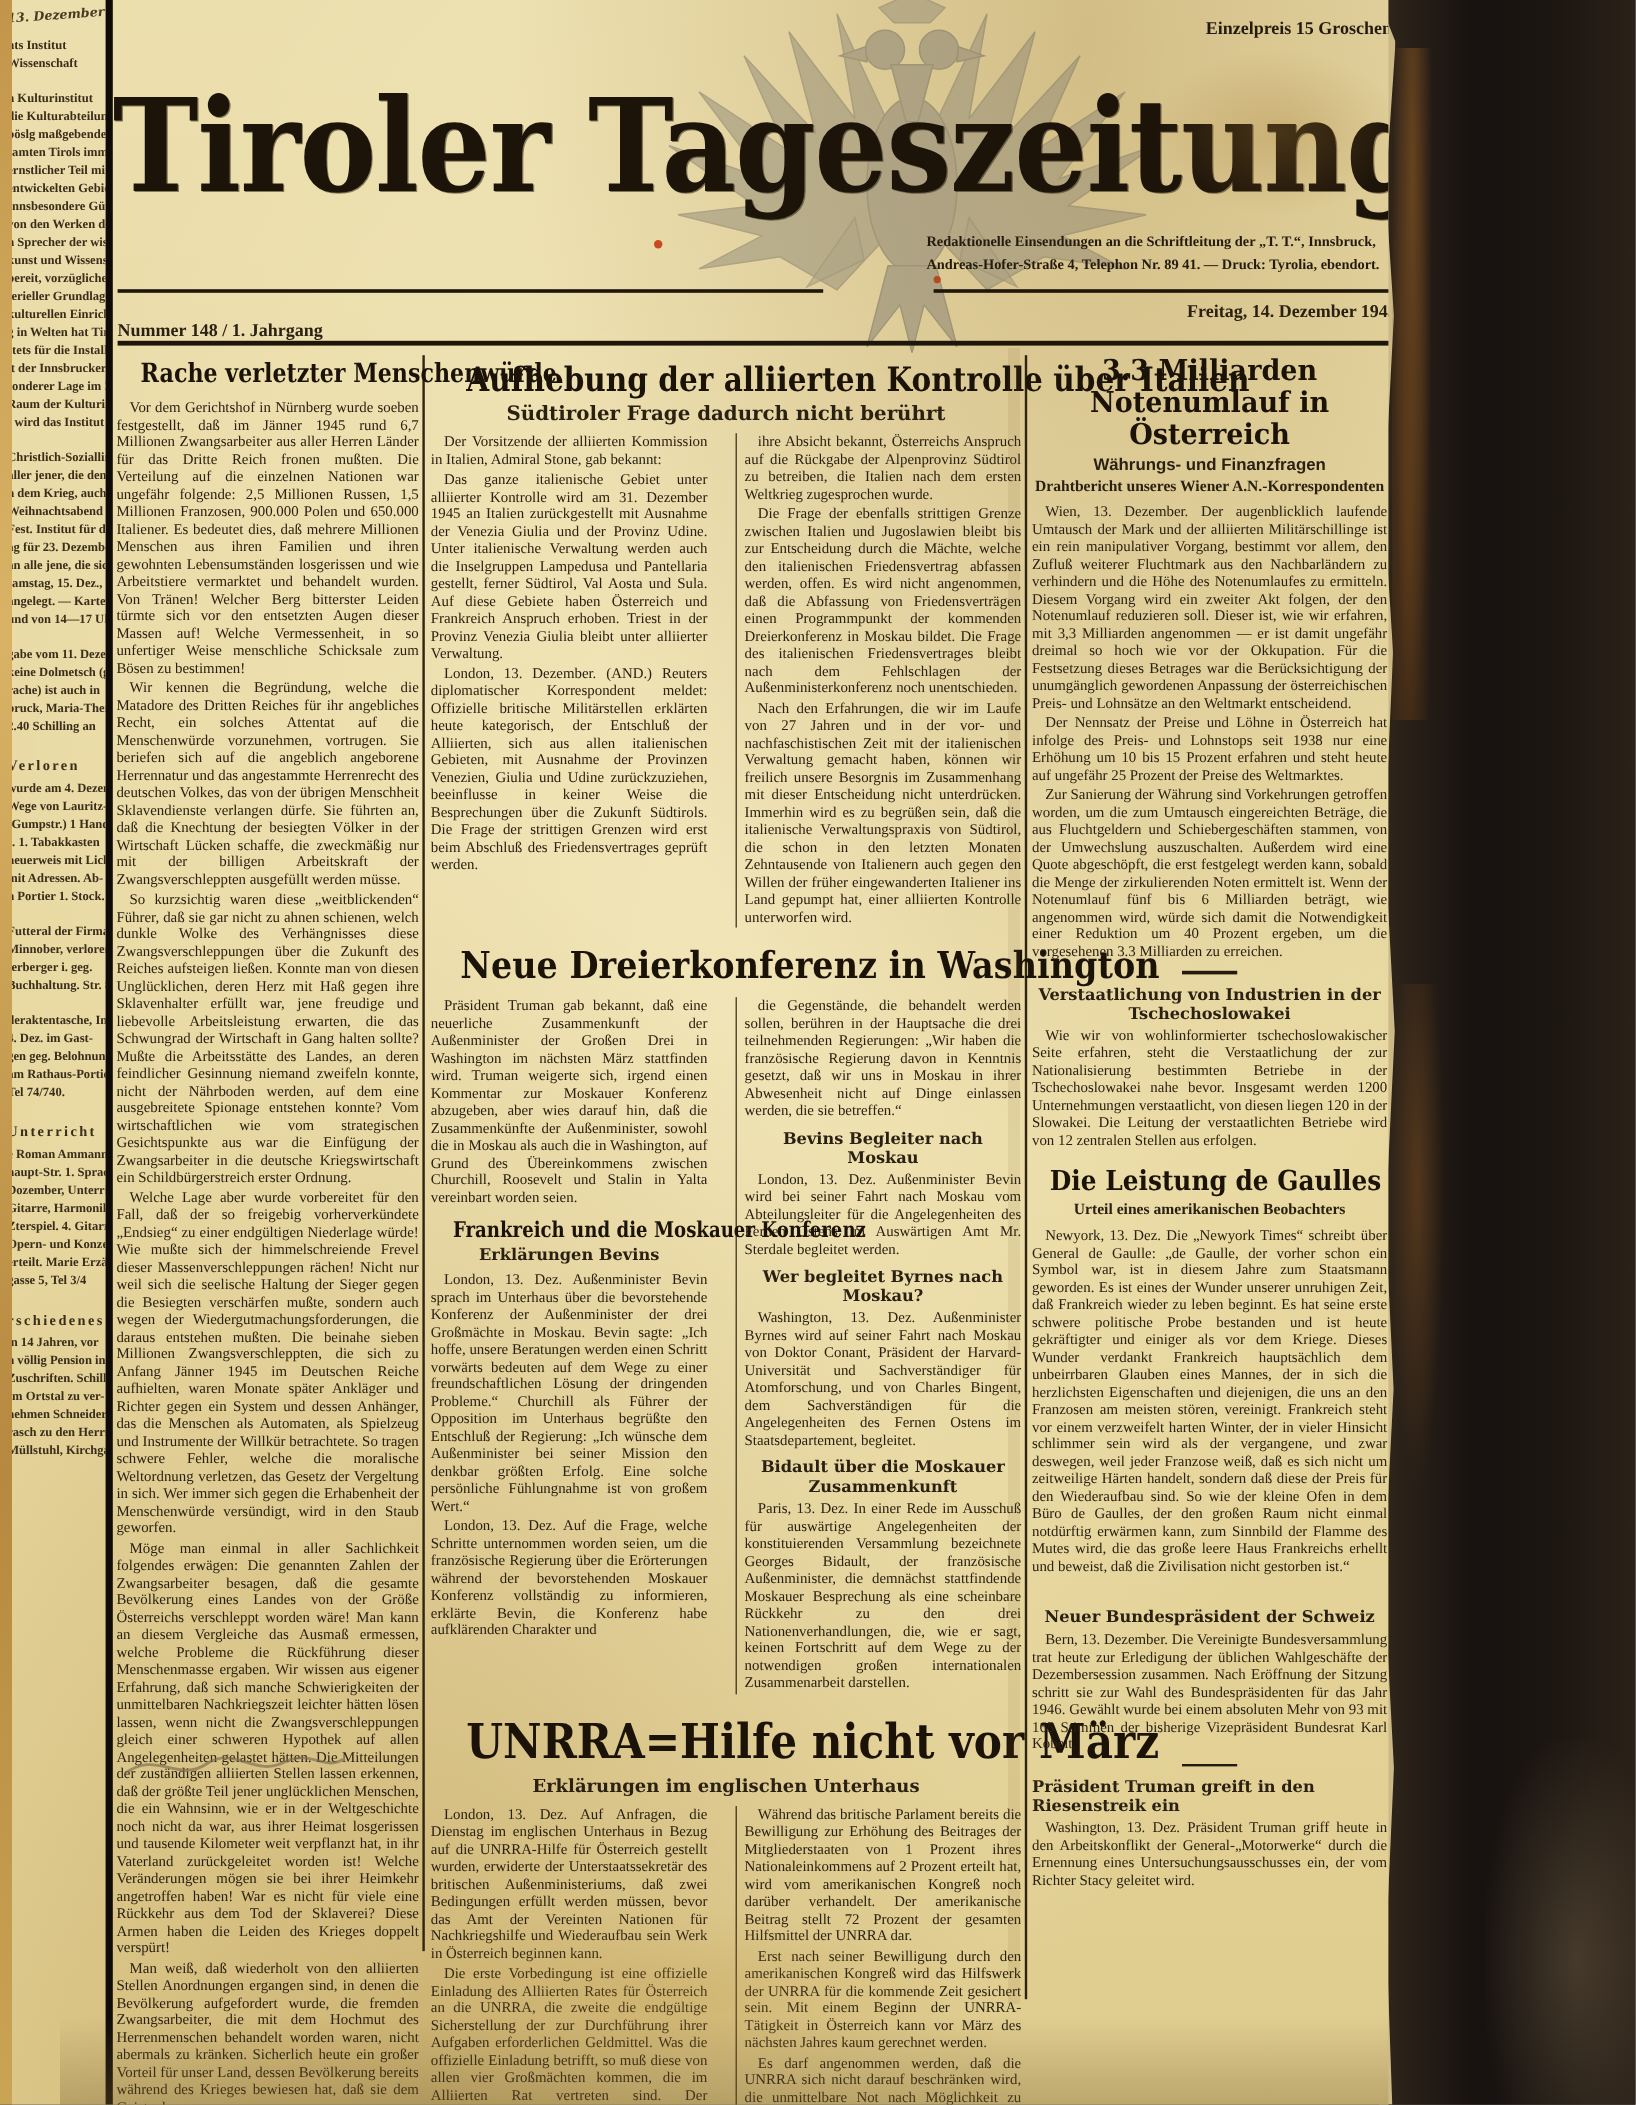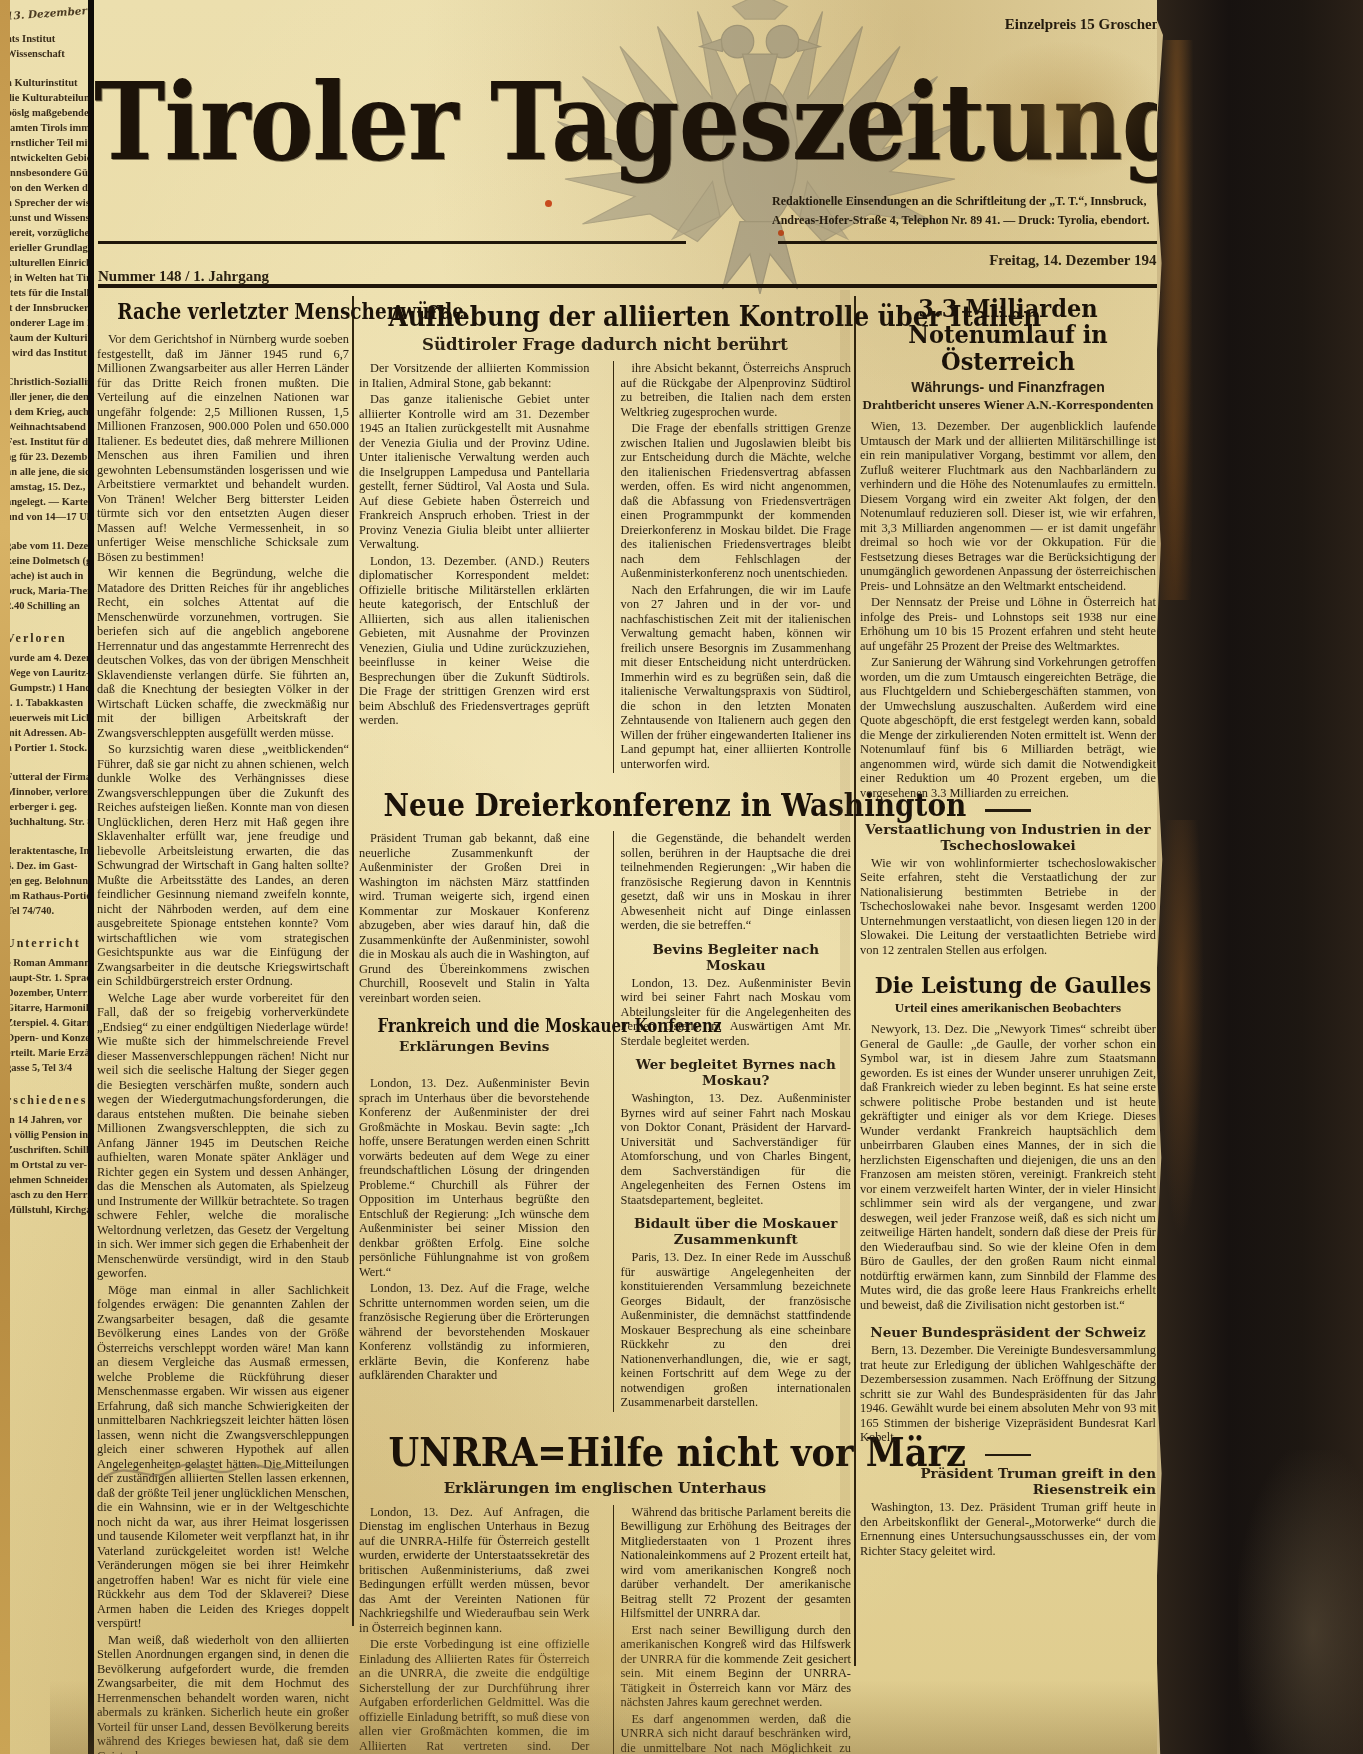--- a/index.html
+++ b/index.html
@@ -54,28 +54,28 @@
   .col1{left:87px;width:252px;}
   .center{left:349px;width:492px;}
   .col4{left:850px;width:296px;font-size:12.8px;}
   .hl{font-family:"DejaVu Serif",serif;font-weight:bold;color:#1b1208;text-align:center;margin:0;}
   .hl.nowrap{white-space:nowrap;}
   .h-col1{font-size:22px;transform:scaleX(.84);transform-origin:center;margin:2px 0 8px;}
   .h-a{font-size:28px;transform:scaleX(.88);transform-origin:center;margin:4px 0 2px;}
   .sub{font-weight:bold;text-align:center;margin:2px 0 7px;font-size:16.5px;font-family:"DejaVu Serif",serif;}
   .h-b{font-size:31px;transform:scaleX(.9);transform-origin:center;margin:14px 0 8px;}
   .h-c{font-size:18px;transform:scaleX(.84);transform-origin:center;margin:10px 0 1px;}
-  .sub-c{font-size:13.5px;margin-bottom:22px;}
+  .sub-c{font-size:13.5px;margin-bottom:5px;}
   .h-d{font-size:40px;transform:scaleX(.88);transform-origin:center;margin:16px 0 4px;}
   .sub-d{font-size:15px;margin-bottom:8px;}
   .h4a{font-size:24px;line-height:1.1;transform:scaleX(.94);transform-origin:center;margin:0 0 4px;}
   .kick{font-weight:bold;text-align:center;font-size:14px;margin:4px 0 2px;font-family:Liberation Sans, sans-serif;}
   .kick2{font-weight:bold;text-align:center;font-size:13px;margin:0 0 6px;}
   .subsm{font-weight:bold;text-align:center;font-size:13.5px;margin:8px 0 3px;font-family:"DejaVu Serif",serif;}
-  .subsm.left{text-align:right;}
+  .subsm.left{text-align:left;}
   .h-g{font-size:23px;transform:scaleX(.9);transform-origin:center;margin:14px 0 2px;}
   .cols2{display:flex;gap:16px;}
   .cols2>div{flex:1;min-width:0;padding:0 7px;}
   .cols2>div:first-child{padding-left:0;}
   .cols2>div:last-child{border-left:1.5px solid #342810;padding-right:0;}
   .mini-rule{width:46px;height:2.5px;background:#241b0e;margin:9px auto;}
   .scribble{position:absolute;left:90px;top:1448px;opacity:.65;}
   .dot{position:absolute;border-radius:50%;}
 </style>
 </head>
@@ -281,21 +281,21 @@
       </div>
     <div class="mini-rule"></div>
 
     <div class="subsm">Verstaatlichung von Industrien in der Tschechoslowakei</div>
     <p>Wie wir von wohlinformierter tschechoslowakischer Seite erfahren, steht die Verstaatlichung der zur Nationalisierung bestimmten Betriebe in der Tschechoslowakei nahe bevor. Insgesamt werden 1200 Unternehmungen verstaatlicht, von diesen liegen 120 in der Slowakei. Die Leitung der verstaatlichten Betriebe wird von 12 zentralen Stellen aus erfolgen.</p>
 
     <h2 class="hl nowrap h-g">Die Leistung de Gaulles</h2>
     <div class="kick2">Urteil eines amerikanischen Beobachters</div>
     <p>Newyork, 13. Dez. Die „Newyork Times“ schreibt über General de Gaulle: „de Gaulle, der vorher schon ein Symbol war, ist in diesem Jahre zum Staatsmann geworden. Es ist eines der Wunder unserer unruhigen Zeit, daß Frankreich wieder zu leben beginnt. Es hat seine erste schwere politische Probe bestanden und ist heute gekräftigter und einiger als vor dem Kriege. Dieses Wunder verdankt Frankreich hauptsächlich dem unbeirrbaren Glauben eines Mannes, der in sich die herzlichsten Eigenschaften und diejenigen, die uns an den Franzosen am meisten stören, vereinigt. Frankreich steht vor einem verzweifelt harten Winter, der in vieler Hinsicht schlimmer sein wird als der vergangene, und zwar deswegen, weil jeder Franzose weiß, daß es sich nicht um zeitweilige Härten handelt, sondern daß diese der Preis für den Wiederaufbau sind. So wie der kleine Ofen in dem Büro de Gaulles, der den großen Raum nicht einmal notdürftig erwärmen kann, zum Sinnbild der Flamme des Mutes wird, die das große leere Haus Frankreichs erhellt und beweist, daß die Zivilisation nicht gestorben ist.“</p>
 
-    <div class="subsm" style="margin-top:12px;text-align:center;">Neuer Bundespräsident der Schweiz</div>
+    <div class="subsm" style="margin-top:28px;text-align:center;">Neuer Bundespräsident der Schweiz</div>
     <p>Bern, 13. Dezember. Die Vereinigte Bundesversammlung trat heute zur Erledigung der üblichen Wahlgeschäfte der Dezembersession zusammen. Nach Eröffnung der Sitzung schritt sie zur Wahl des Bundespräsidenten für das Jahr 1946. Gewählt wurde bei einem absoluten Mehr von 93 mit 165 Stimmen der bisherige Vizepräsident Bundesrat Karl Kobelt.</p>
     <div class="mini-rule"></div>
 
     <div class="subsm left">Präsident Truman greift in den Riesenstreik ein</div>
     <p>Washington, 13. Dez. Präsident Truman griff heute in den Arbeitskonflikt der General-„Motorwerke“ durch die Ernennung eines Untersuchungsausschusses ein, der vom Richter Stacy geleitet wird.</p>
   </div>
 
   <div class="stain" style="left:280px;top:1590px;width:520px;height:150px;background:radial-gradient(ellipse,rgba(185,145,65,.28),transparent 70%);"></div>
   <div class="stain" style="left:950px;top:40px;width:210px;height:140px;background:radial-gradient(ellipse,rgba(165,125,55,.32),transparent 70%);"></div>
   <div class="stain" style="left:40px;top:1680px;width:1110px;height:74px;background:linear-gradient(180deg,transparent,rgba(120,95,45,.35));"></div>

